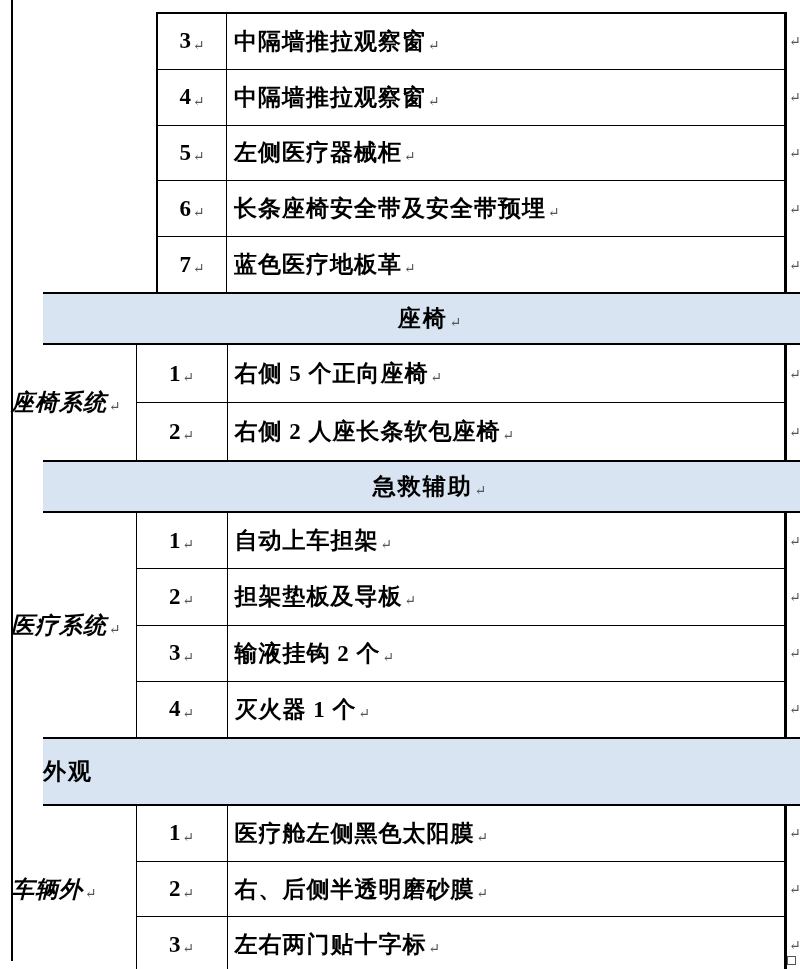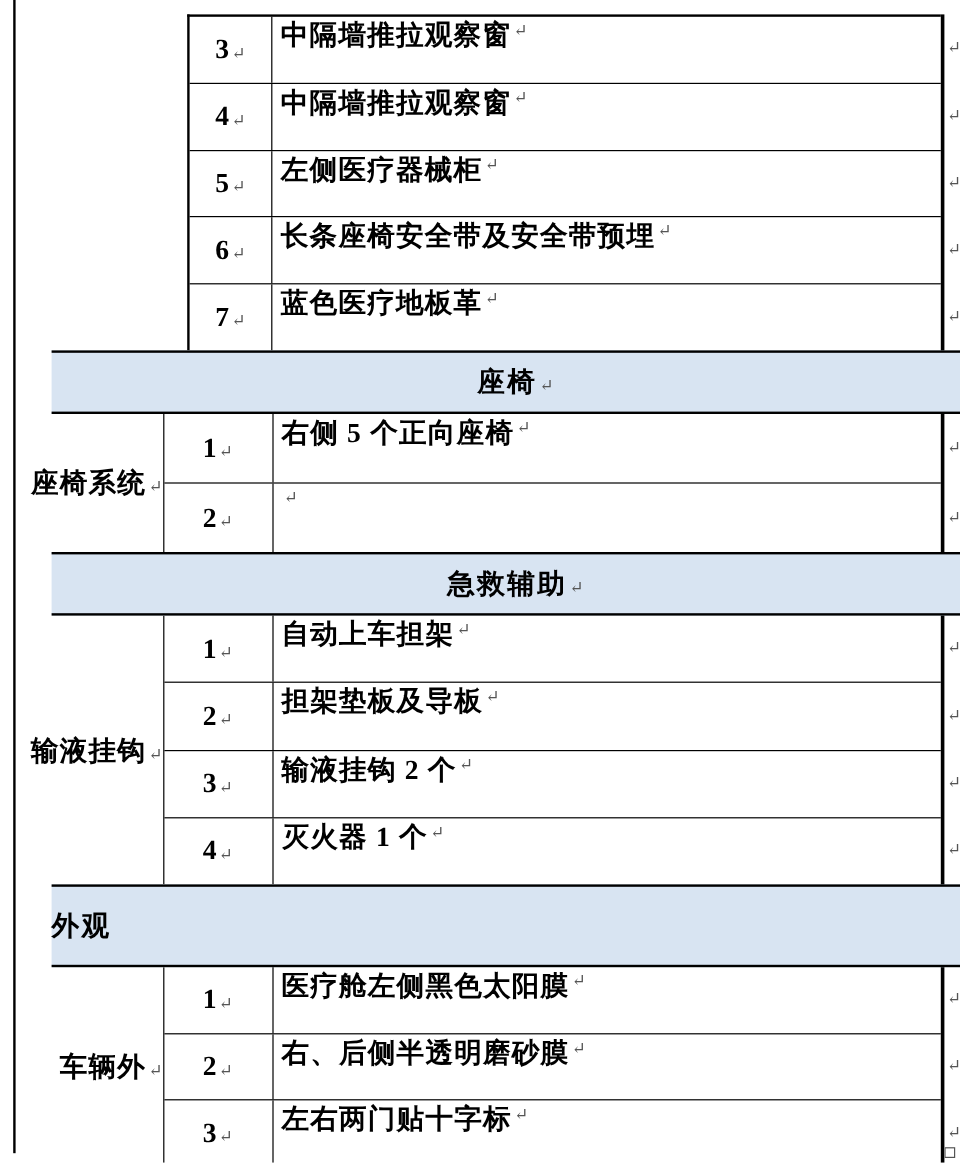--- a/index.html
+++ b/index.html
@@ -46,43 +46,43 @@
   .rows-a {
     flex: 1;
     border-left: 2px solid var(--border-color, #000);
     border-top: 2px solid var(--border-color, #000);
     display: flex; flex-direction: column;
   }
   
   .gcol {
     width: 125.5px;
     border-right: 1.5px solid var(--border-color, #000);
-    display: flex; align-items: center; justify-content: flex-end;
-    font-size: 23px; letter-spacing: 1px;
+    display: flex; align-items: center; justify-content: flex-start;
+    font-size: 23px; letter-spacing: 1px; font-style: italic;
   }
   .rows { flex: 1; display: flex; flex-direction: column; }
 
   .item-row {
     position: relative;
     flex: 1;
     display: flex;
     border-bottom: 1.5px solid var(--border-color, #000);
   }
   .item-row:last-child { border-bottom: none; }
 
   .num-cell {
     display: flex; align-items: center; justify-content: center;
     font-size: 23px;
   }
   .num-cell.w-a { width: 68px; }
   .num-cell.w-b { width: 90px; }
   .text-cell {
     flex: 1;
     border-left: 1.5px solid var(--border-color, #000);
-    display: flex; 
+    display: flex; align-items: center;
     padding-left: 7px;
     font-size: 23px; letter-spacing: 1px;
     white-space: nowrap; overflow: hidden;
   }
 
   
   .band {
     position: relative;
     width: 100%;
     background: var(--header-bg, #d8e4f2);
@@ -222,37 +222,38 @@
             </div>
           <span class="eol">↵</span>
         </div>
 
         <div class="item-row">
           <div class="num-cell w-b">
               <span>2</span>
               <span class="pmark">↵</span>
             </div>
           <div class="text-cell">
+              <span>右侧 2 人座长条软包座椅</span>
               <span class="pmark">↵</span>
             </div>
           <span class="eol">↵</span>
         </div>
 
       </div>
     </div>
 
     <div class="band h53">
       <span>急救辅助</span>
         <span class="pmark">↵</span>
       <span class="eol">↵</span>
     </div>
 
     <div class="section sec-c">
       <div class="gcol">
-          <span>输液挂钩</span>
+          <span>医疗系统</span>
           <span class="pmark">↵</span>
         </div>
       <div class="rows">
 
         <div class="item-row">
           <div class="num-cell w-b">
               <span>1</span>
               <span class="pmark">↵</span>
             </div>
           <div class="text-cell">

